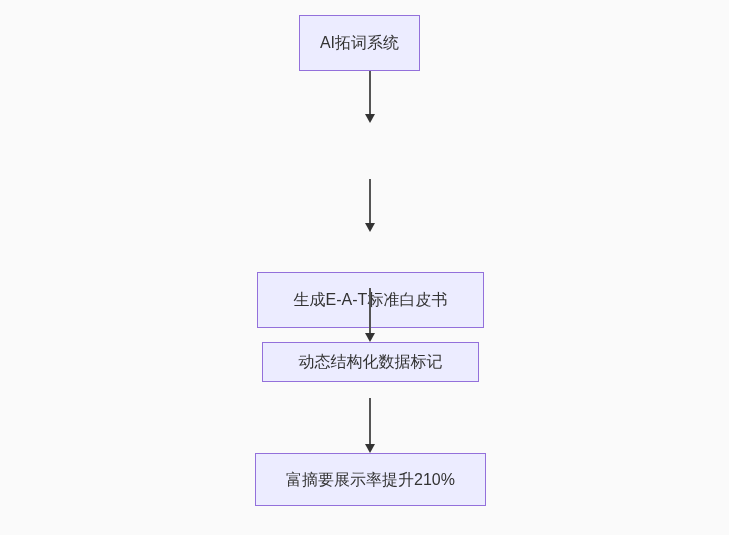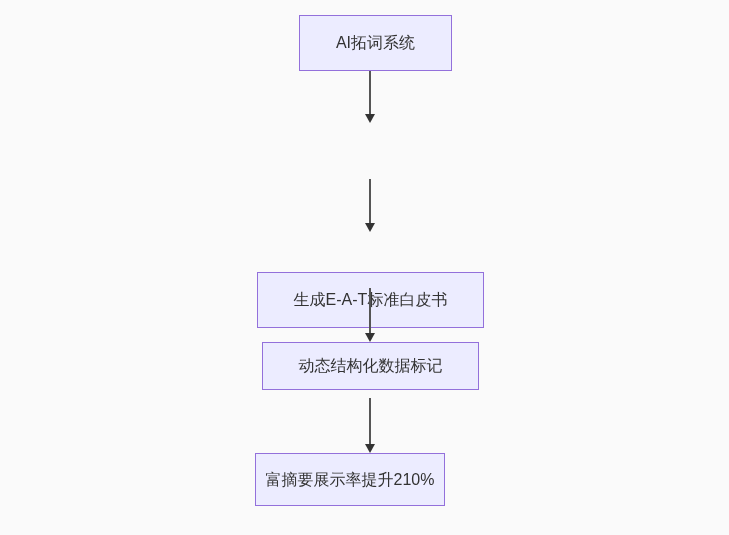--- a/index.html
+++ b/index.html
@@ -50,25 +50,25 @@
     position:absolute;
     left:0;
     bottom:0;
     width:0;
     height:0;
     border-left:5px solid transparent;
     border-right:5px solid transparent;
     border-top:9px solid var(--arrowhead);
   }
   
-  #node-0{left:299px;top:15px;width:153px;height:56px;}
+  #node-0{left:299px;top:15px;width:121px;height:56px;}
   #node-1{left:273px;top:123px;width:195px;height:56px;}
   #node-2{left:257px;top:232px;width:227px;height:56px;margin-top:40px;}
-  #node-3{left:262px;top:342px;width:217px;height:48px;}
-  #node-4{left:255px;top:453px;width:190px;height:53px;}
+  #node-3{left:262px;top:342px;width:217px;height:40px;}
+  #node-4{left:255px;top:453px;width:231px;height:53px;}
   
   #edge-0{top:71px;height:52px;}
   #edge-1{top:179px;height:53px;}
   #edge-2{top:288px;height:54px;}
   #edge-3{top:398px;height:55px;}
 </style>
 </head>
 <body>
 
 <div class="canvas">

